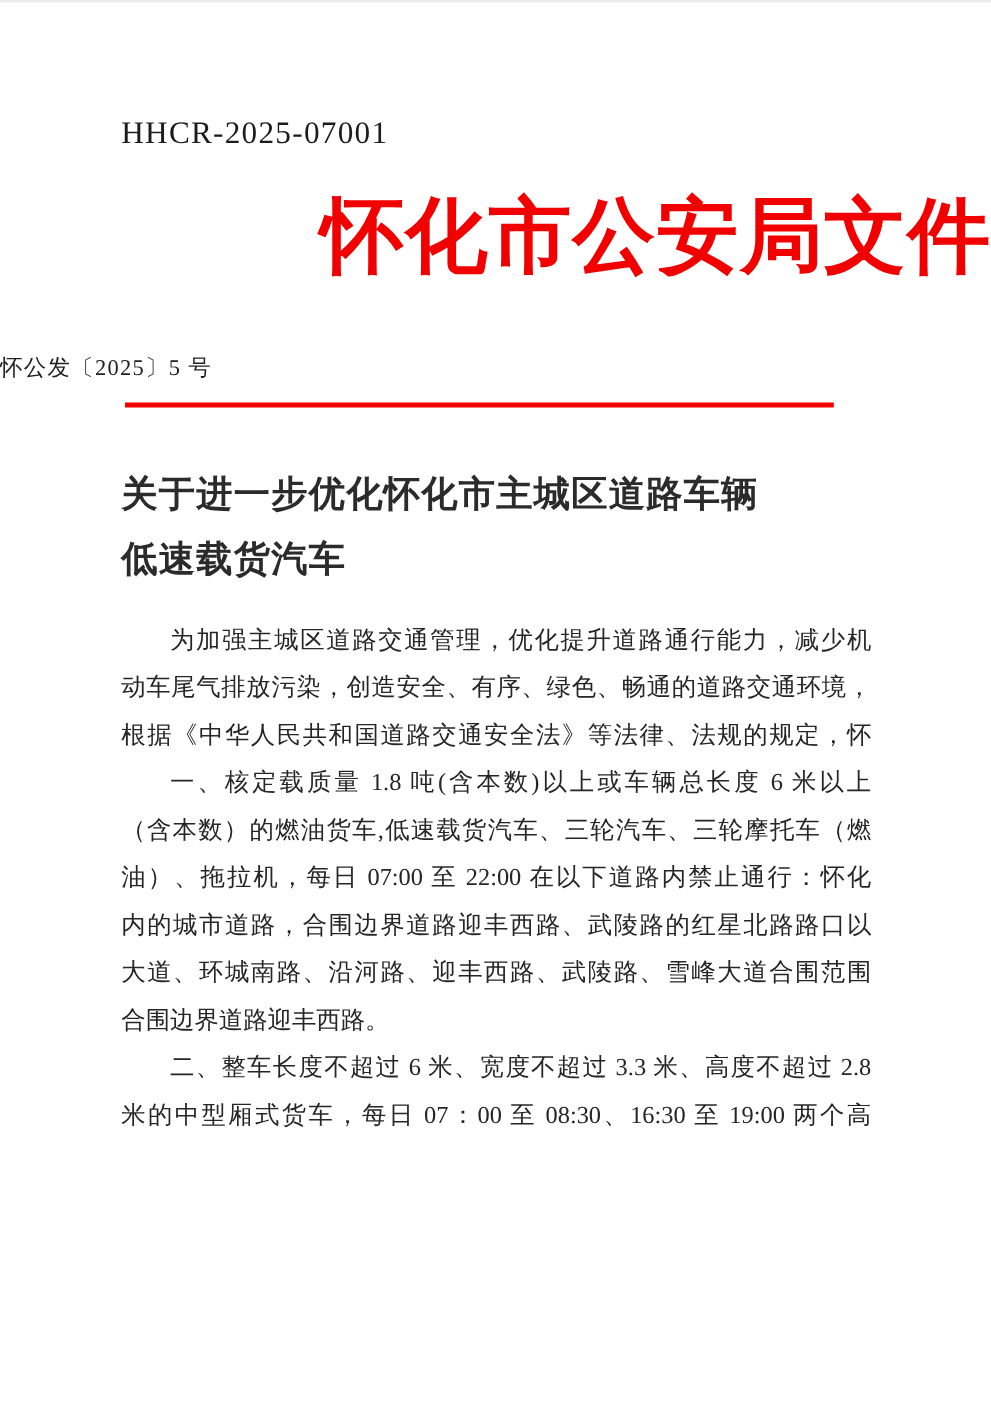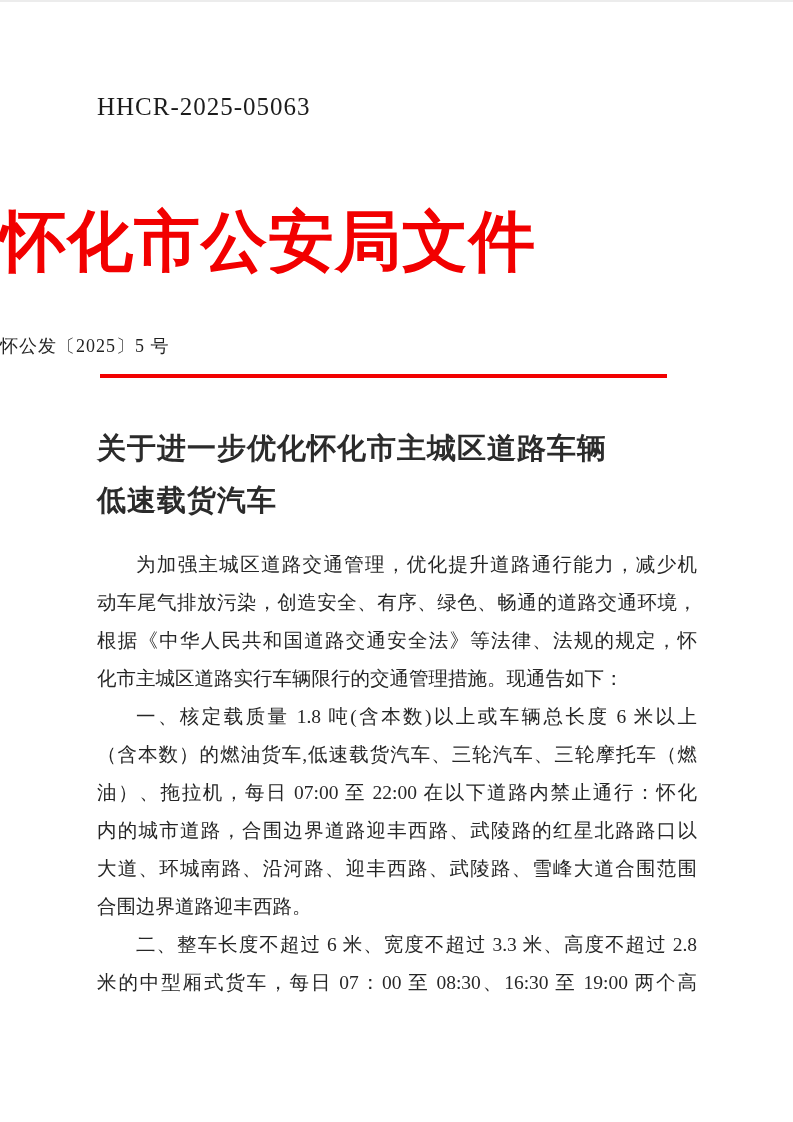--- a/index.html
+++ b/index.html
@@ -18,22 +18,22 @@
   }
   .doc-id {
     margin: 90px 0 0 97px;
     font-family: "Liberation Serif", serif;
     font-size: 25px;
     line-height: 30px;
     color: #1c1c1c;
     letter-spacing: 1px;
   }
   .org-title {
-    margin: 80px 0 0 0;
-    text-align: left;
+    margin: 28px 0 0 0;
+    text-align: right;
     font-family: "Liberation Serif", serif;
     font-weight: 700;
     font-size: 66px;
     line-height: 80px;
     color: var(--accent, #f20000);
     letter-spacing: 1px;
     white-space: nowrap;
   }
   .doc-number {
     margin: 52px 0 0 0;
@@ -79,38 +79,37 @@
   }
   .line.indent {
     text-indent: 39px;
   }
 </style>
 </head>
 <body>
 
 <div class="page">
 
-  <div class="doc-id">HHCR-2025-05063</div>
+  <div class="doc-id">HHCR-2025-07001</div>
 
   <div class="org-title">怀化市公安局文件</div>
 
   <div class="doc-number">怀公发〔2025〕5 号</div>
 
   <div class="red-line"></div>
 
   <h1 class="doc-title">
     <span class="t-line">关于进一步优化怀化市主城区道路车辆</span>
     <span class="t-line">低速载货汽车</span>
   </h1>
 
   <div class="body-text">
     <div class="line justify indent">为加强主城区道路交通管理，优化提升道路通行能力，减少机</div>
     <div class="line justify">动车尾气排放污染，创造安全、有序、绿色、畅通的道路交通环境，</div>
     <div class="line justify">根据《中华人民共和国道路交通安全法》等法律、法规的规定，怀</div>
-    <div class="line">化市主城区道路实行车辆限行的交通管理措施。现通告如下：</div>
     <div class="line justify indent">一、核定载质量 1.8 吨(含本数)以上或车辆总长度 6 米以上</div>
     <div class="line justify">（含本数）的燃油货车,低速载货汽车、三轮汽车、三轮摩托车（燃</div>
     <div class="line justify">油）、拖拉机，每日 07:00 至 22:00 在以下道路内禁止通行：怀化</div>
     <div class="line justify">内的城市道路，合围边界道路迎丰西路、武陵路的红星北路路口以</div>
     <div class="line justify">大道、环城南路、沿河路、迎丰西路、武陵路、雪峰大道合围范围</div>
     <div class="line">合围边界道路迎丰西路。</div>
     <div class="line justify indent">二、整车长度不超过 6 米、宽度不超过 3.3 米、高度不超过 2.8</div>
     <div class="line justify">米的中型厢式货车，每日 07：00 至 08:30、16:30 至 19:00 两个高</div>
   </div>
 

